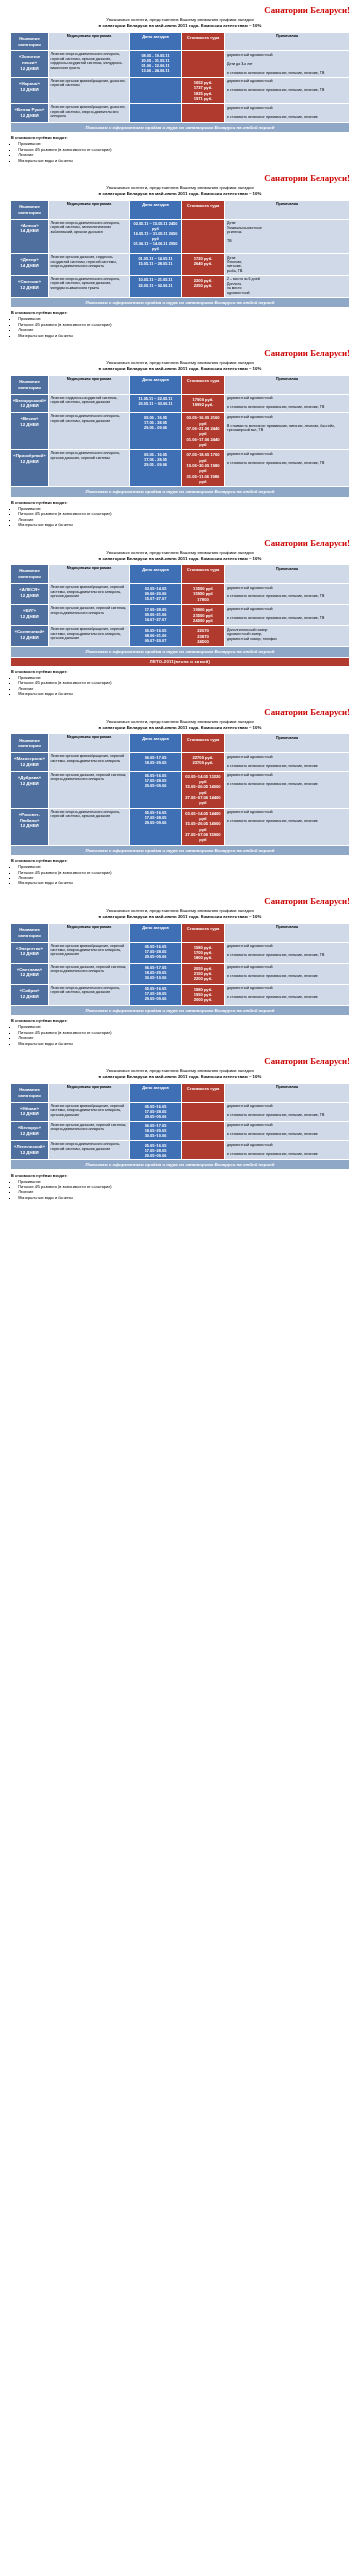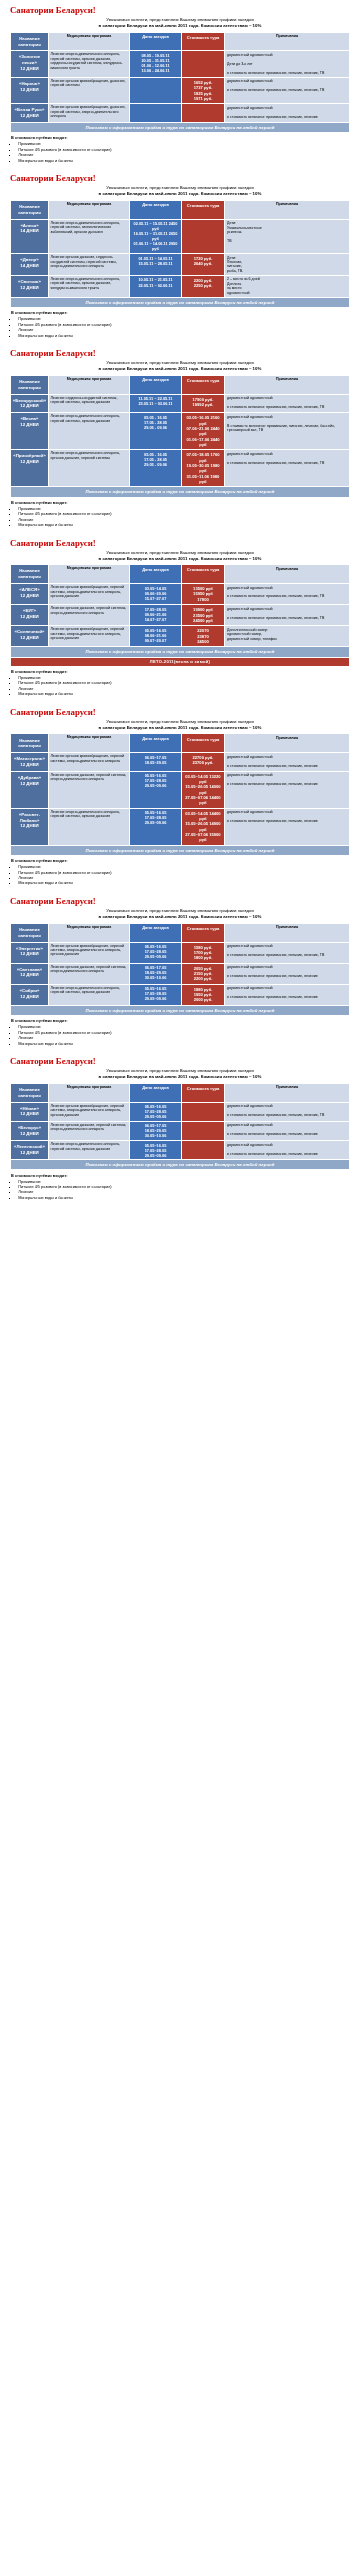--- a/index.html
+++ b/index.html
@@ -1,18 +1,18 @@
 <!DOCTYPE html>
 <html style="font-size:8.2px"><head>
 <meta charset="utf-8">
 <style>
   html,body{margin:0;padding:0;background:#ffffff;}
   body{width:360px;font-family:"Liberation Sans", sans-serif;font-size:4.6px;color:#000;}
   .block{width:340px;margin:0 auto 3.1px auto;padding-top:3.1px;}
-  .title{color:#cc0000;font-size:8.8px;font-weight:bold;text-align:left;font-family:"Liberation Serif", serif;margin:2.1px 0 2.1px 0;}
+  .title{color:#cc0000;font-size:8.8px;font-weight:bold;text-align:right;font-family:"Liberation Serif", serif;margin:2.1px 0 2.1px 0;}
   .intro{font-size:4.4px;text-align:center;line-height:1.35;margin:0 0 2.6px 0;color:#000;}
   .intro b{font-weight:bold;}
   table.tour{width:100%;border-collapse:collapse;table-layout:fixed;}
   table.tour td,table.tour th{border:0.5px solid #ffffff;vertical-align:top;}
   thead th{background:#7f9fc4;color:#ffffff;font-size:4.1px;font-weight:bold;text-align:center;padding:1.5px 0.5px;line-height:1.15;}
   .c-name{width:35px;background:#4f6f9f;color:#ffffff;font-size:4.4px;font-weight:bold;text-align:center;padding:3.1px 1px;line-height:1.3;}
   .c-prog{width:77px;background:#cfd9e8;font-size:3.6px;padding:1px 1.5px;line-height:1.25;color:#000;}
   .c-dates{width:49px;background:#3f6fb5;color:#ffffff;font-size:3.9px;text-align:center;padding:1.5px 1px;line-height:1.3;font-weight:bold;}
   .c-price{width:40px;background:#b03a2e;color:#ffffff;font-size:4.1px;font-weight:bold;text-align:center;padding:2.1px 1px;line-height:1.3;}
   .c-notes{background:#cfd9e8;font-size:3.6px;padding:1.5px 2.1px;line-height:1.25;color:#000;}

